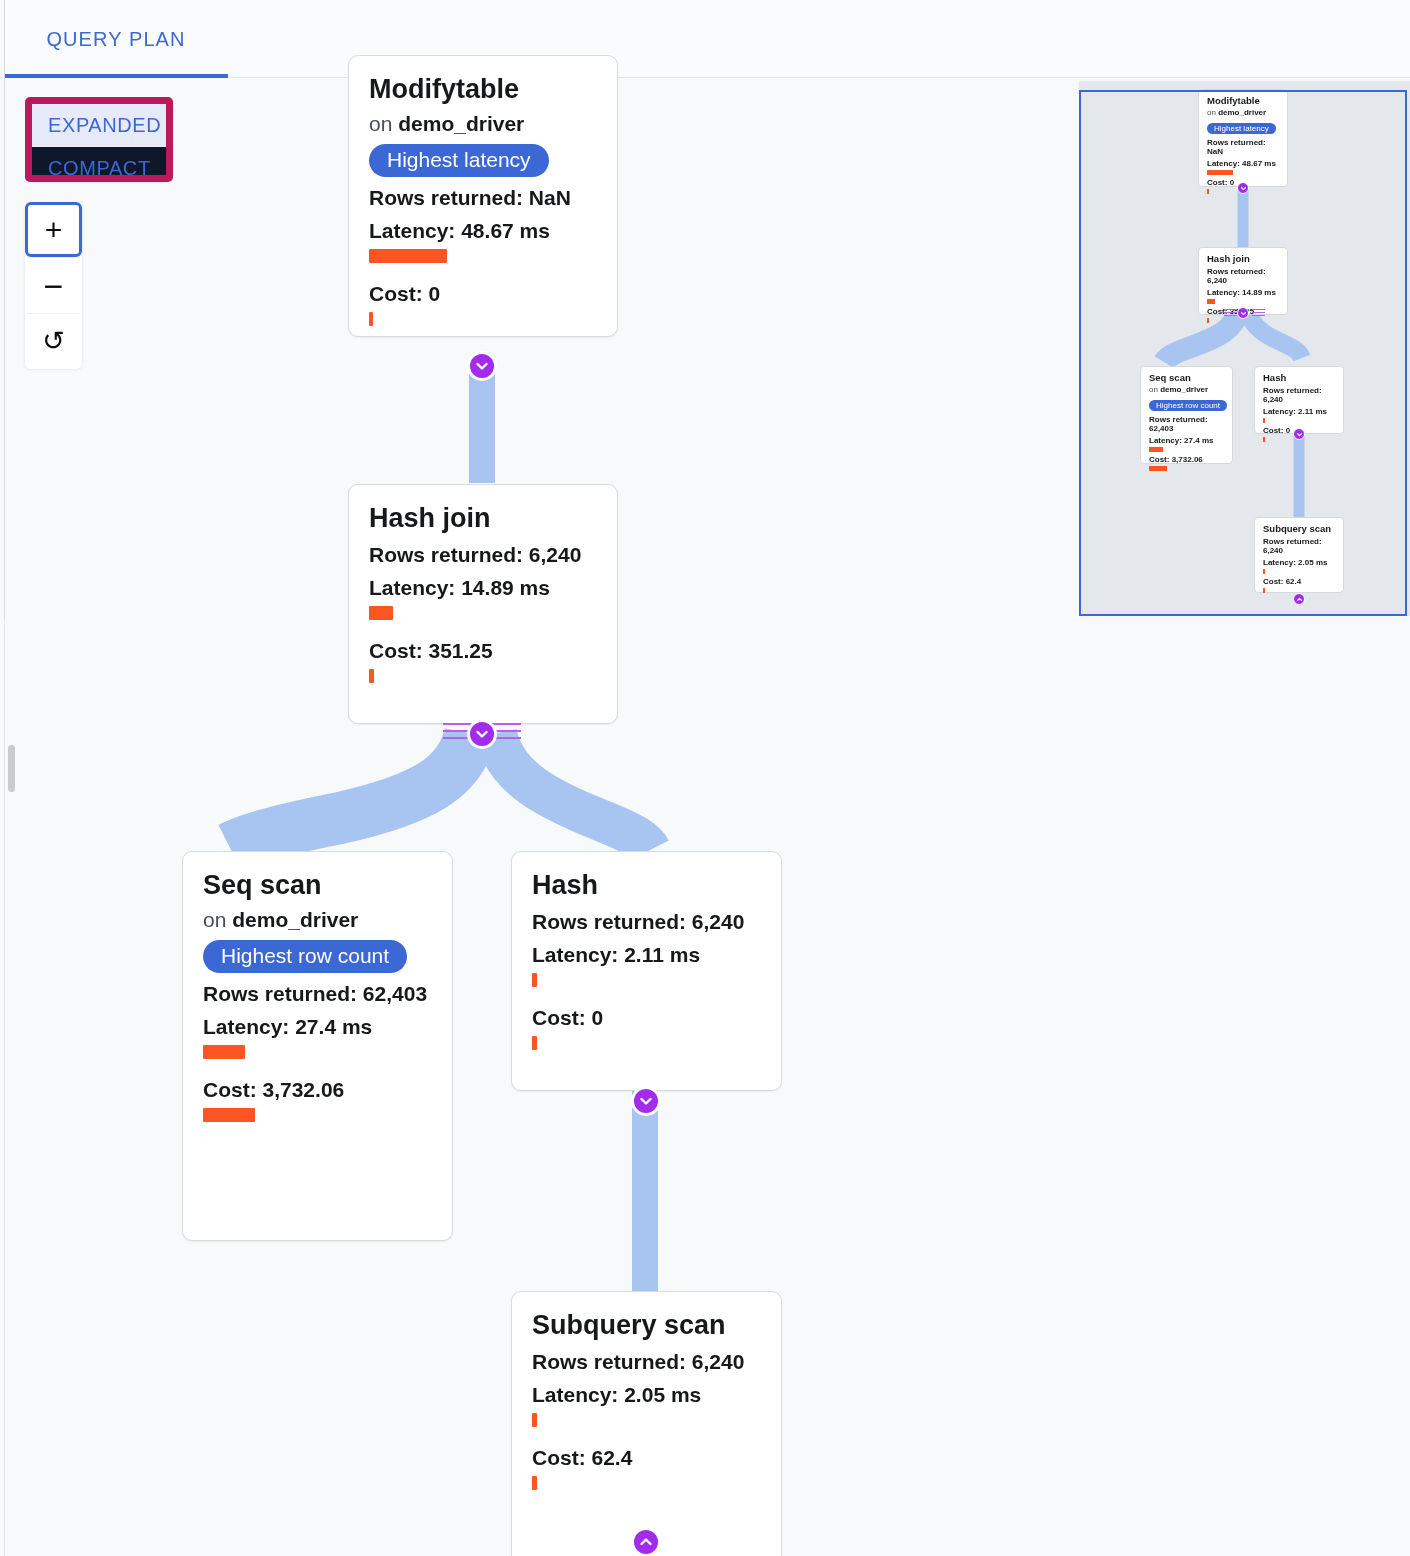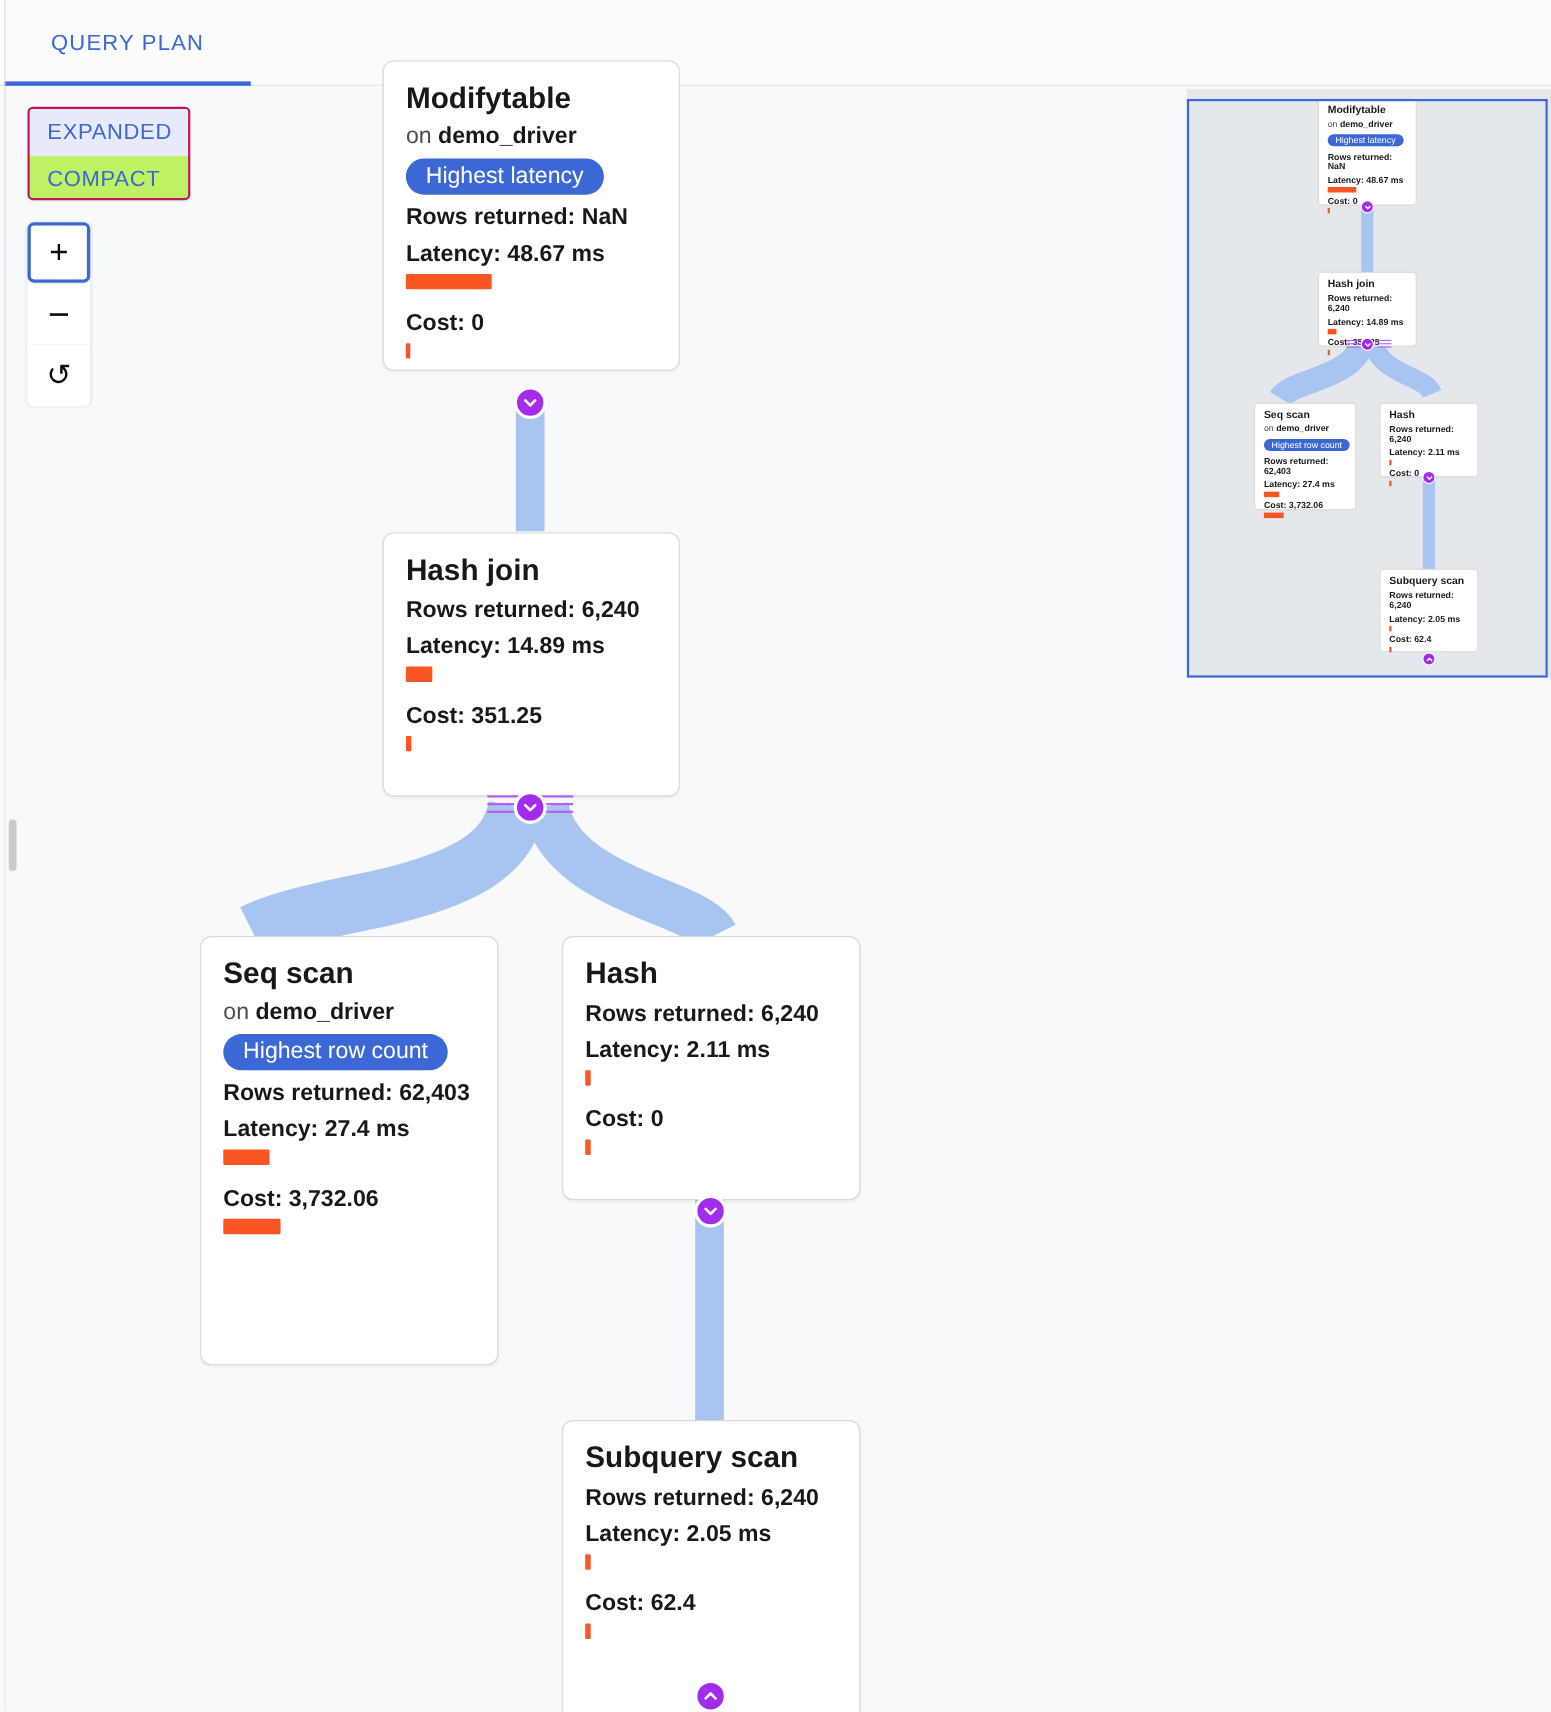--- a/index.html
+++ b/index.html
@@ -40,21 +40,21 @@
     background: #e6e8ea;
   }
   .scroll-thumb {
     position: absolute; left: 8px; top: 745px; width: 7px; height: 47px;
     background: #c9cbcd; border-radius: 4px;
   }
 
   
   .mode-toggle {
     position: absolute; left: 25px; top: 97px; width: 148px; height: 85px;
-    background: #bef264; border: 2px solid #be185d; border-radius: 5px;
+    background: #0f172a; border: 7px solid #be185d; border-radius: 5px;
     overflow: hidden; box-shadow: 0 1px 2px rgba(0,0,0,.05);
   }
   .mode-opt {
     height: 42px; display: flex; align-items: center; padding-left: 16px;
     font-size: 20px; color: #3b68d4; letter-spacing: .6px; cursor: pointer;
     user-select: none;
   }
   .mode-opt.sel { background: #e6eafa; }
   .mode-sep { height: 1px; background: #edeef0; }
 

